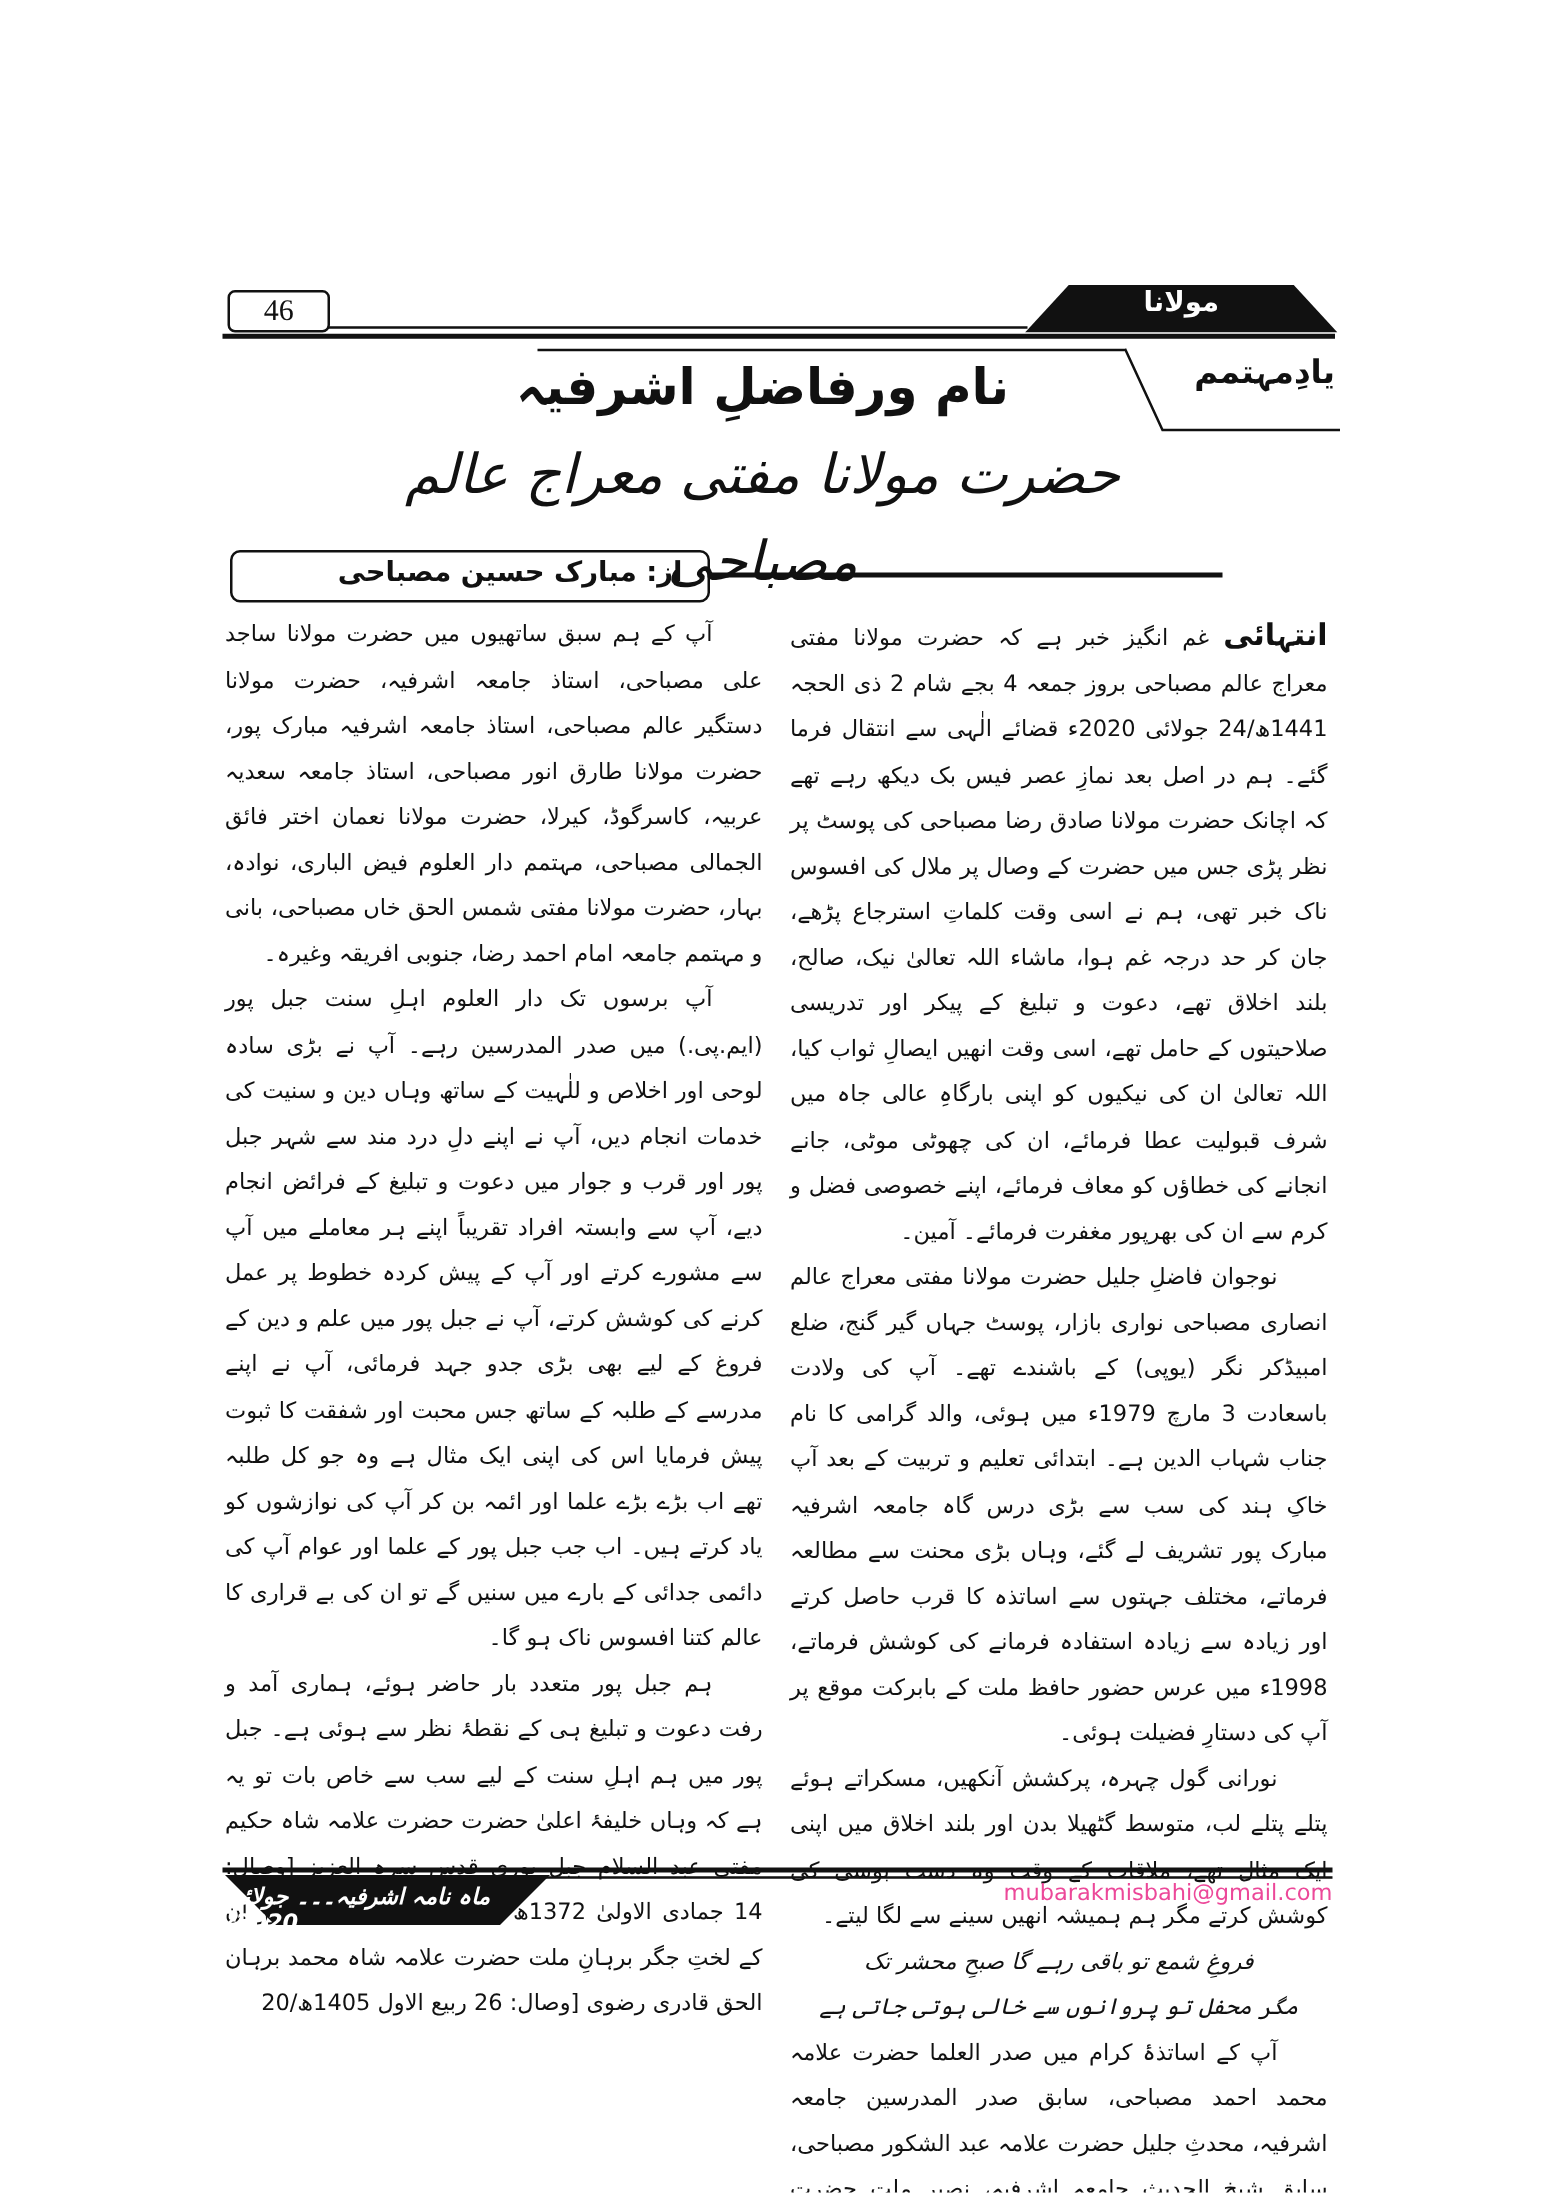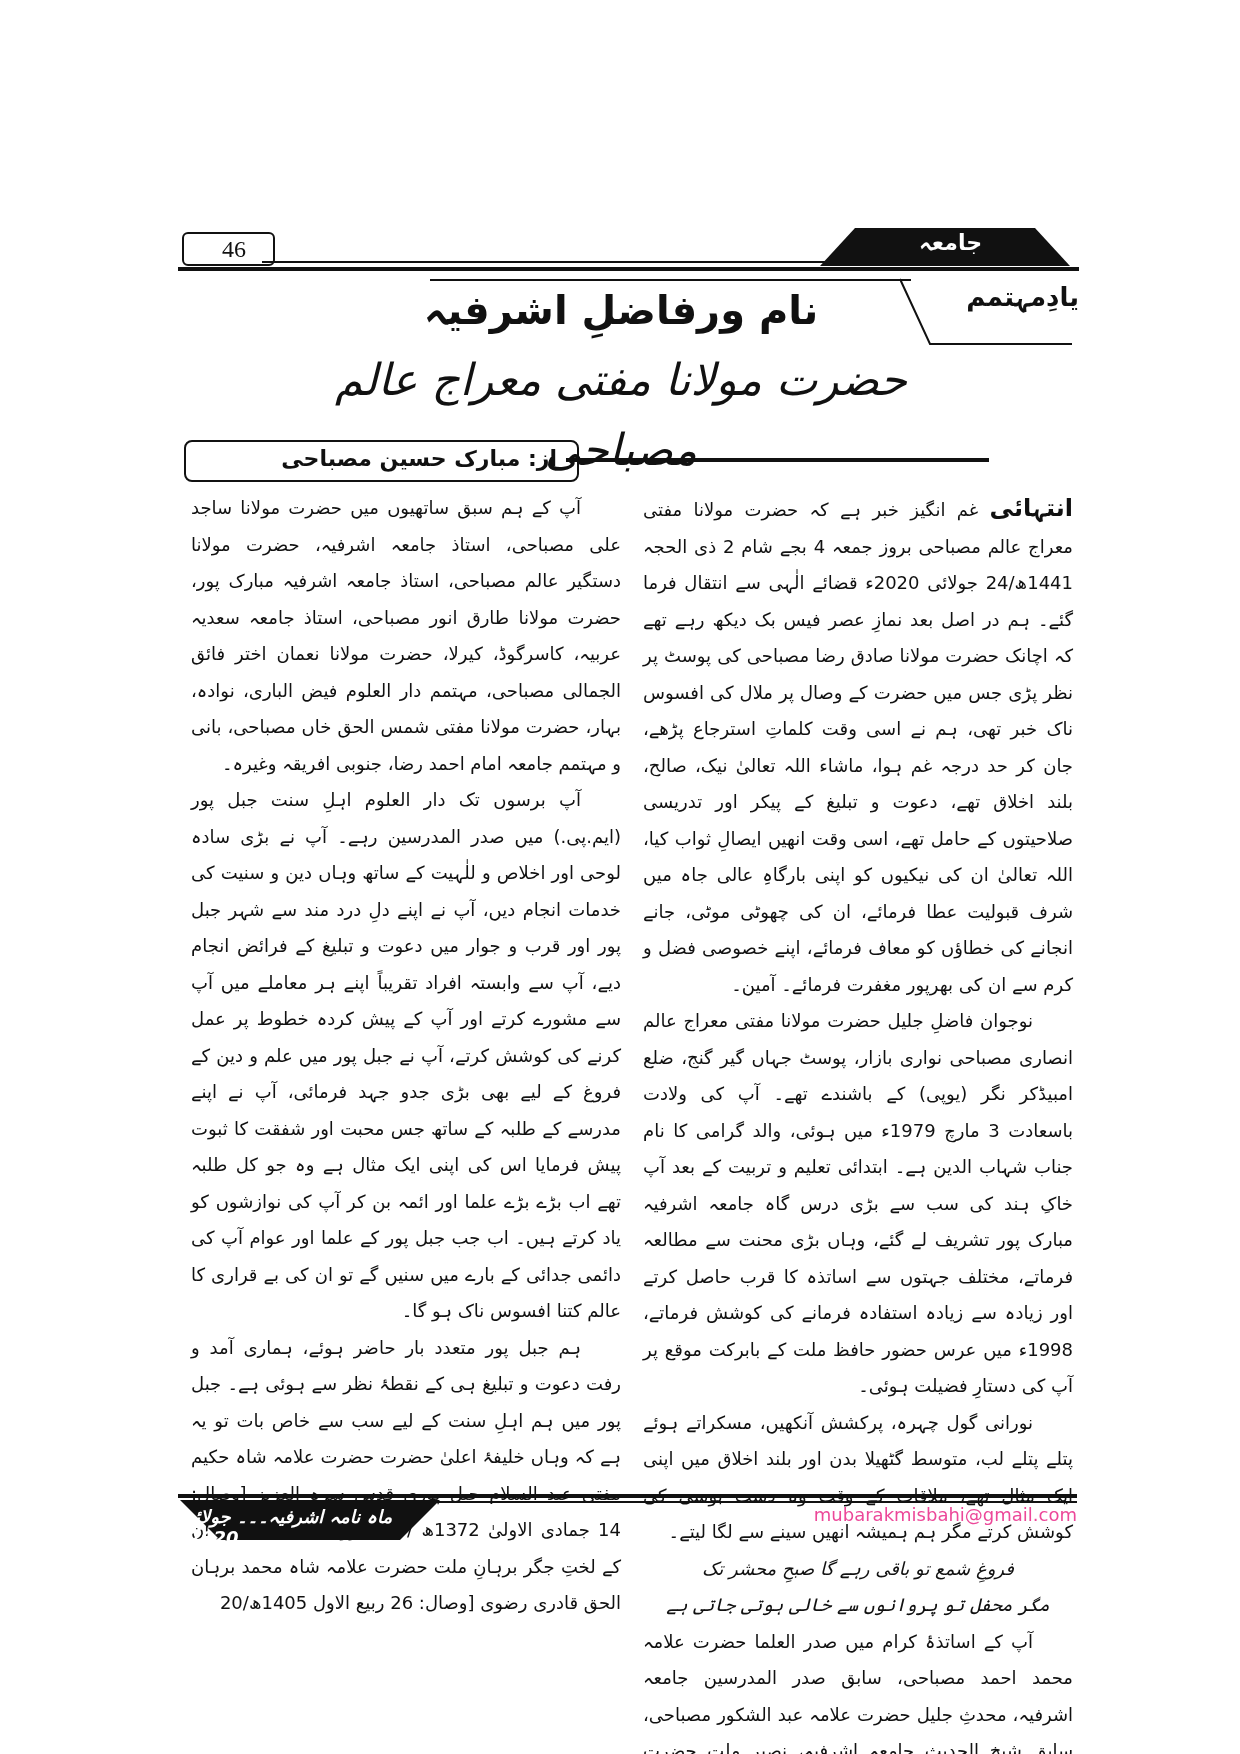--- a/index.html
+++ b/index.html
@@ -1,18 +1,18 @@
 <!DOCTYPE html>
 <html><head>
 <meta charset="utf-8">
 <style>
   html, body { margin: 0; padding: 0; background: #ffffff; }
   body { width: 1240px; height: 1754px; position: relative; overflow: hidden;
          font-family: "DejaVu Sans", sans-serif; color: #111; }
-  .abs { position: absolute; padding-left: 11px; }
+  .abs { position: absolute; }
 
   
   .page-box { left: 182px; top: 232px; width: 78px; height: 30px; border: 2px solid #111;
               border-radius: 6px; font-family: "Liberation Serif", serif; font-size: 24px;
               text-align: center; line-height: 30px; background:#fff; }
   .rule-thin { left: 262px; top: 261px; width: 560px; height: 2px; background: #111; }
   .rule-main { left: 178px; top: 267px; width: 890px; height: 4px; background: #111; }
   .section-tab { left: 820px; top: 228px; width: 250px; height: 38px; }
   .section-tab svg { position:absolute; left:0; top:0; }
   .section-tab span { position:absolute; left:0; right:0; top:2px; text-align:center;
@@ -55,21 +55,21 @@
 </head>
 <body>
 
 <div class="abs page-box">46</div>
 <div class="abs rule-thin"></div>
 <div class="abs rule-main"></div>
 <div class="abs section-tab">
   <svg width="250" height="38">
     <polygon points="35,0 215,0 250,38 0,38" fill="#111"></polygon>
   </svg>
-  <span>جامعہ</span>
+  <span>مولانا</span>
 </div>
 <div class="abs sub-rule"></div>
 <div class="abs sub-tab">
   <svg width="172" height="74">
     <polyline points="0,7 30,72 172,72" fill="none" stroke="#111" stroke-width="2"></polyline>
   </svg>
   <span>یادِمہتمم</span>
 </div>
 
 <div class="abs kicker">نام ورفاضلِ اشرفیہ</div>

